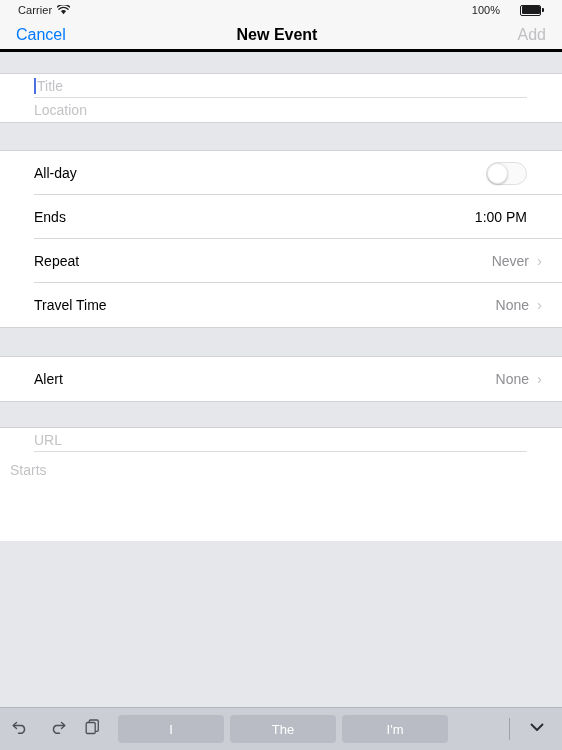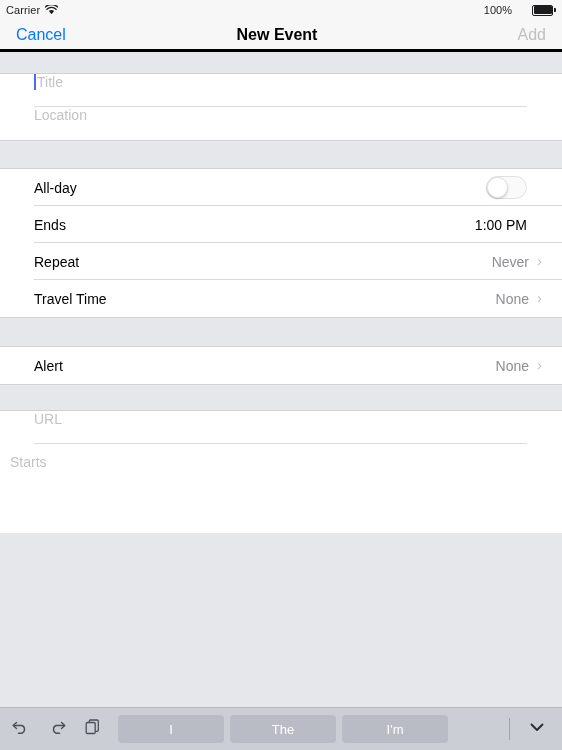--- a/index.html
+++ b/index.html
@@ -15,21 +15,21 @@
     overflow: hidden;
     position: relative;
   }
 
   
   #status-bar {
     height: 20px;
     background: #f7f7f7;
     display: flex;
     align-items: center;
-    padding: 0 6px;
+    padding: 0 18px;
     font-size: 11px;
     color: #1c1c1e;
     box-sizing: border-box;
     position: relative;
   }
   #status-left {
     display: flex;
     align-items: center;
     gap: 5px;
   }
@@ -136,21 +136,21 @@
   }
   .gap {
     background: #e6e7eb;
   }
   .card {
     background: #ffffff;
     border-top: 1px solid #d2d2d6;
     border-bottom: 1px solid #d2d2d6;
   }
   .row {
-    height: 37px;
+    height: 44px;
     display: flex;
     align-items: center;
     padding-left: 34px;
     padding-right: 35px;
     box-sizing: border-box;
     position: relative;
     font-size: 14px;
     color: #000;
   }
   .row.sep::after {
@@ -210,22 +210,23 @@
     height: 21px;
     border-radius: 50%;
     background: #ffffff;
     border: 1px solid #e2e2e6;
     box-sizing: border-box;
     box-shadow: 0 1px 2px rgba(0,0,0,0.22);
   }
 
   
   .field-row {
-    height: 33px;
-    display: flex;
+    height: 24px;
+    display: flex;
+    align-items: center;
     padding-left: 34px;
     padding-right: 35px;
     box-sizing: border-box;
     position: relative;
     font-size: 14px;
   }
   .field-row.sep::after {
     content: "";
     position: absolute;
     left: 34px;

